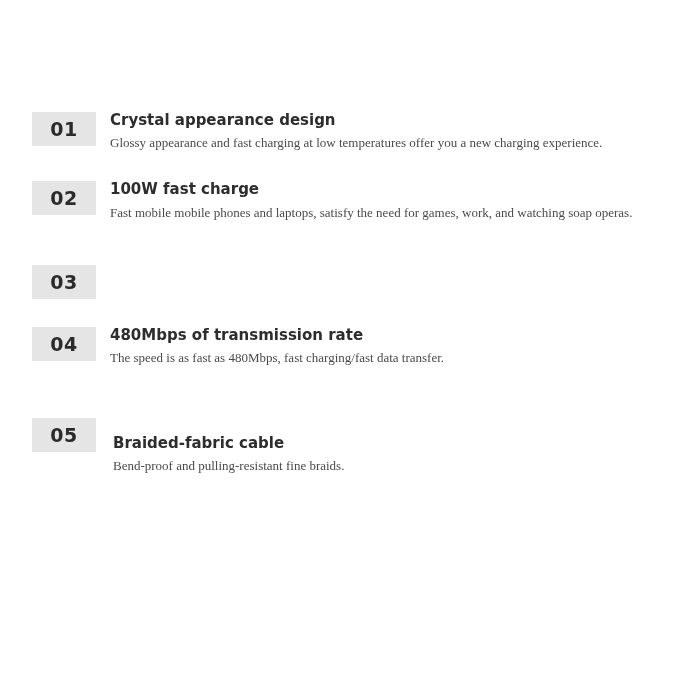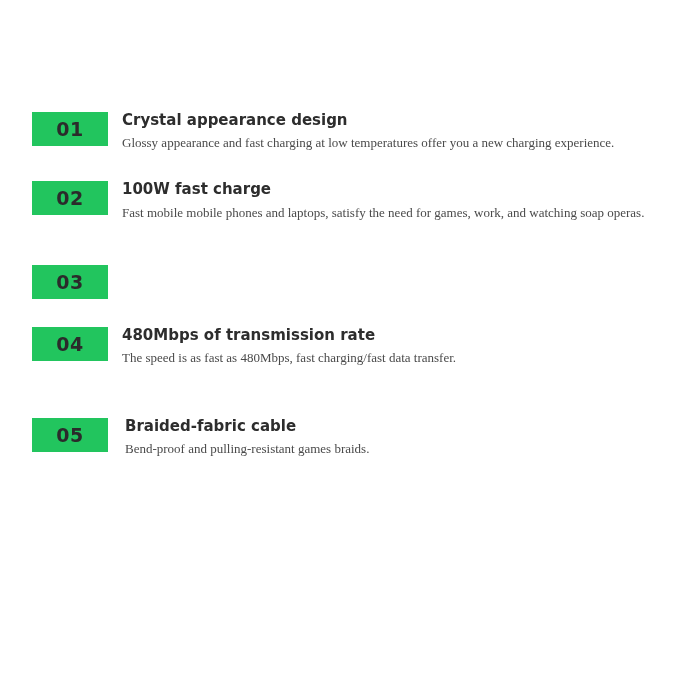--- a/index.html
+++ b/index.html
@@ -23,23 +23,23 @@
   .feature-list {
     display: block;
   }
   .feature-item {
     display: flex;
     align-items: flex-start;
     margin-bottom: 27px;
   }
   .badge {
     flex: 0 0 auto;
-    width: 76px;
+    width: 64px;
     height: 34px;
-    background: #22c55e;
+    background: #e5e5e5;
     color: #2b2b2b;
     font-size: 19px;
     font-weight: 700;
     letter-spacing: 0.5px;
     display: flex;
     align-items: center;
     justify-content: center;
     font-family: "DejaVu Sans", sans-serif;
     margin-top: 2px;
   }
@@ -62,21 +62,21 @@
     margin: 0;
     max-width: 530px;
     font-family: Liberation Serif, serif;
   }
   
   .item-1 { margin-bottom: 26px; }
   .item-2 { margin-bottom: 40px; }
   .item-3 { margin-bottom: 26px; align-items: flex-end; }
   .item-4 { margin-bottom: 48px; }
   .item-5 { margin-bottom: 0; }
-  .item-5 .feature-text { margin-left: 17px; }
+  .item-5 .feature-text { margin-left: 17px; margin-top: 17px; }
   .item-4 .feature-desc { max-width: 560px; }
 </style>
 </head>
 <body>
 
 <div class="page">
   <div class="feature-list">
 
     <div class="feature-item item-1">
       <div class="badge">01</div>
@@ -103,18 +103,18 @@
       <div class="feature-text">
         <p class="feature-title">480Mbps of transmission rate</p>
         <p class="feature-desc">The speed is as fast as 480Mbps, fast charging/fast data transfer.</p>
       </div>
     </div>
 
     <div class="feature-item item-5">
       <div class="badge">05</div>
       <div class="feature-text">
         <p class="feature-title">Braided-fabric cable</p>
-        <p class="feature-desc">Bend-proof and pulling-resistant games braids.</p>
+        <p class="feature-desc">Bend-proof and pulling-resistant fine braids.</p>
       </div>
     </div>
 
   </div>
 </div>
 
 </body></html>

